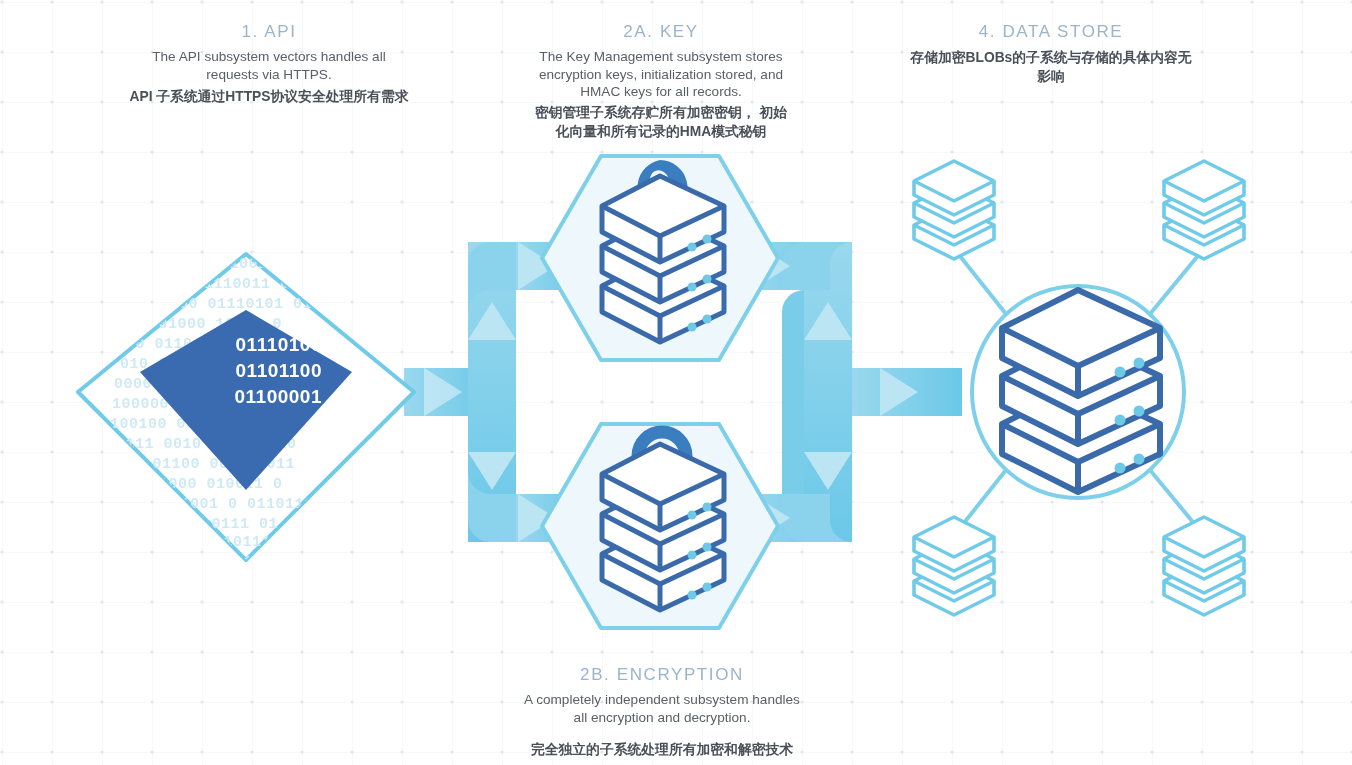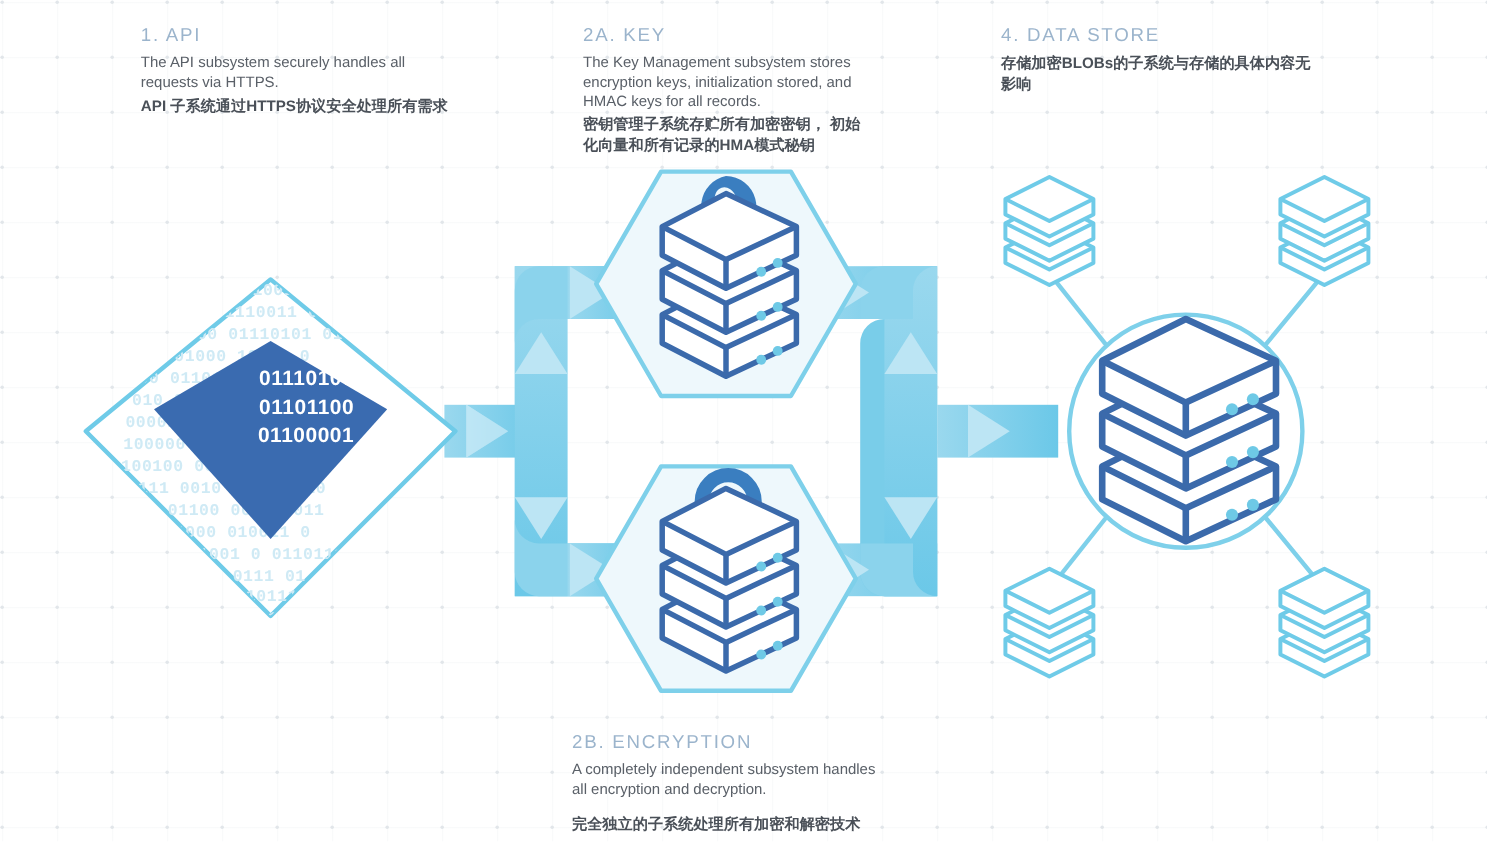--- a/index.html
+++ b/index.html
@@ -29,21 +29,21 @@
   }
   #artsvg {
     position: absolute;
     left: 0; top: 0;
     width: 1352px; height: 765px;
   }
 
   
   .block {
     position: absolute;
-    text-align: left;
+    text-align: center;
   }
   .sec-title {
     font-size: 17px;
     letter-spacing: 1.6px;
     color: #9bb4cc;
     font-weight: 400;
     margin: 0 0 6px 0;
     white-space: nowrap;
   }
   .sec-en {
@@ -302,21 +302,21 @@
       </g>
     </g>
   </svg>
 
   <div class="binary-label">01110100
 01101100
 01100001</div>
 
   <div class="block blk-api">
     <p class="sec-title">1. API</p>
-    <p class="sec-en">The API subsystem securely handles all requests via HTTPS.</p>
+    <p class="sec-en">The API subsystem vectors handles all requests via HTTPS.</p>
     <p class="sec-zh">API 子系统通过HTTPS协议安全处理所有需求</p>
   </div>
 
   <div class="block blk-key">
     <p class="sec-title">2A. KEY</p>
     <p class="sec-en">The Key Management subsystem stores encryption keys, initialization stored, and HMAC keys for all records.</p>
     <p class="sec-zh">密钥管理子系统存贮所有加密密钥，
 初始化向量和所有记录的HMA模式秘钥</p>
   </div>
 

